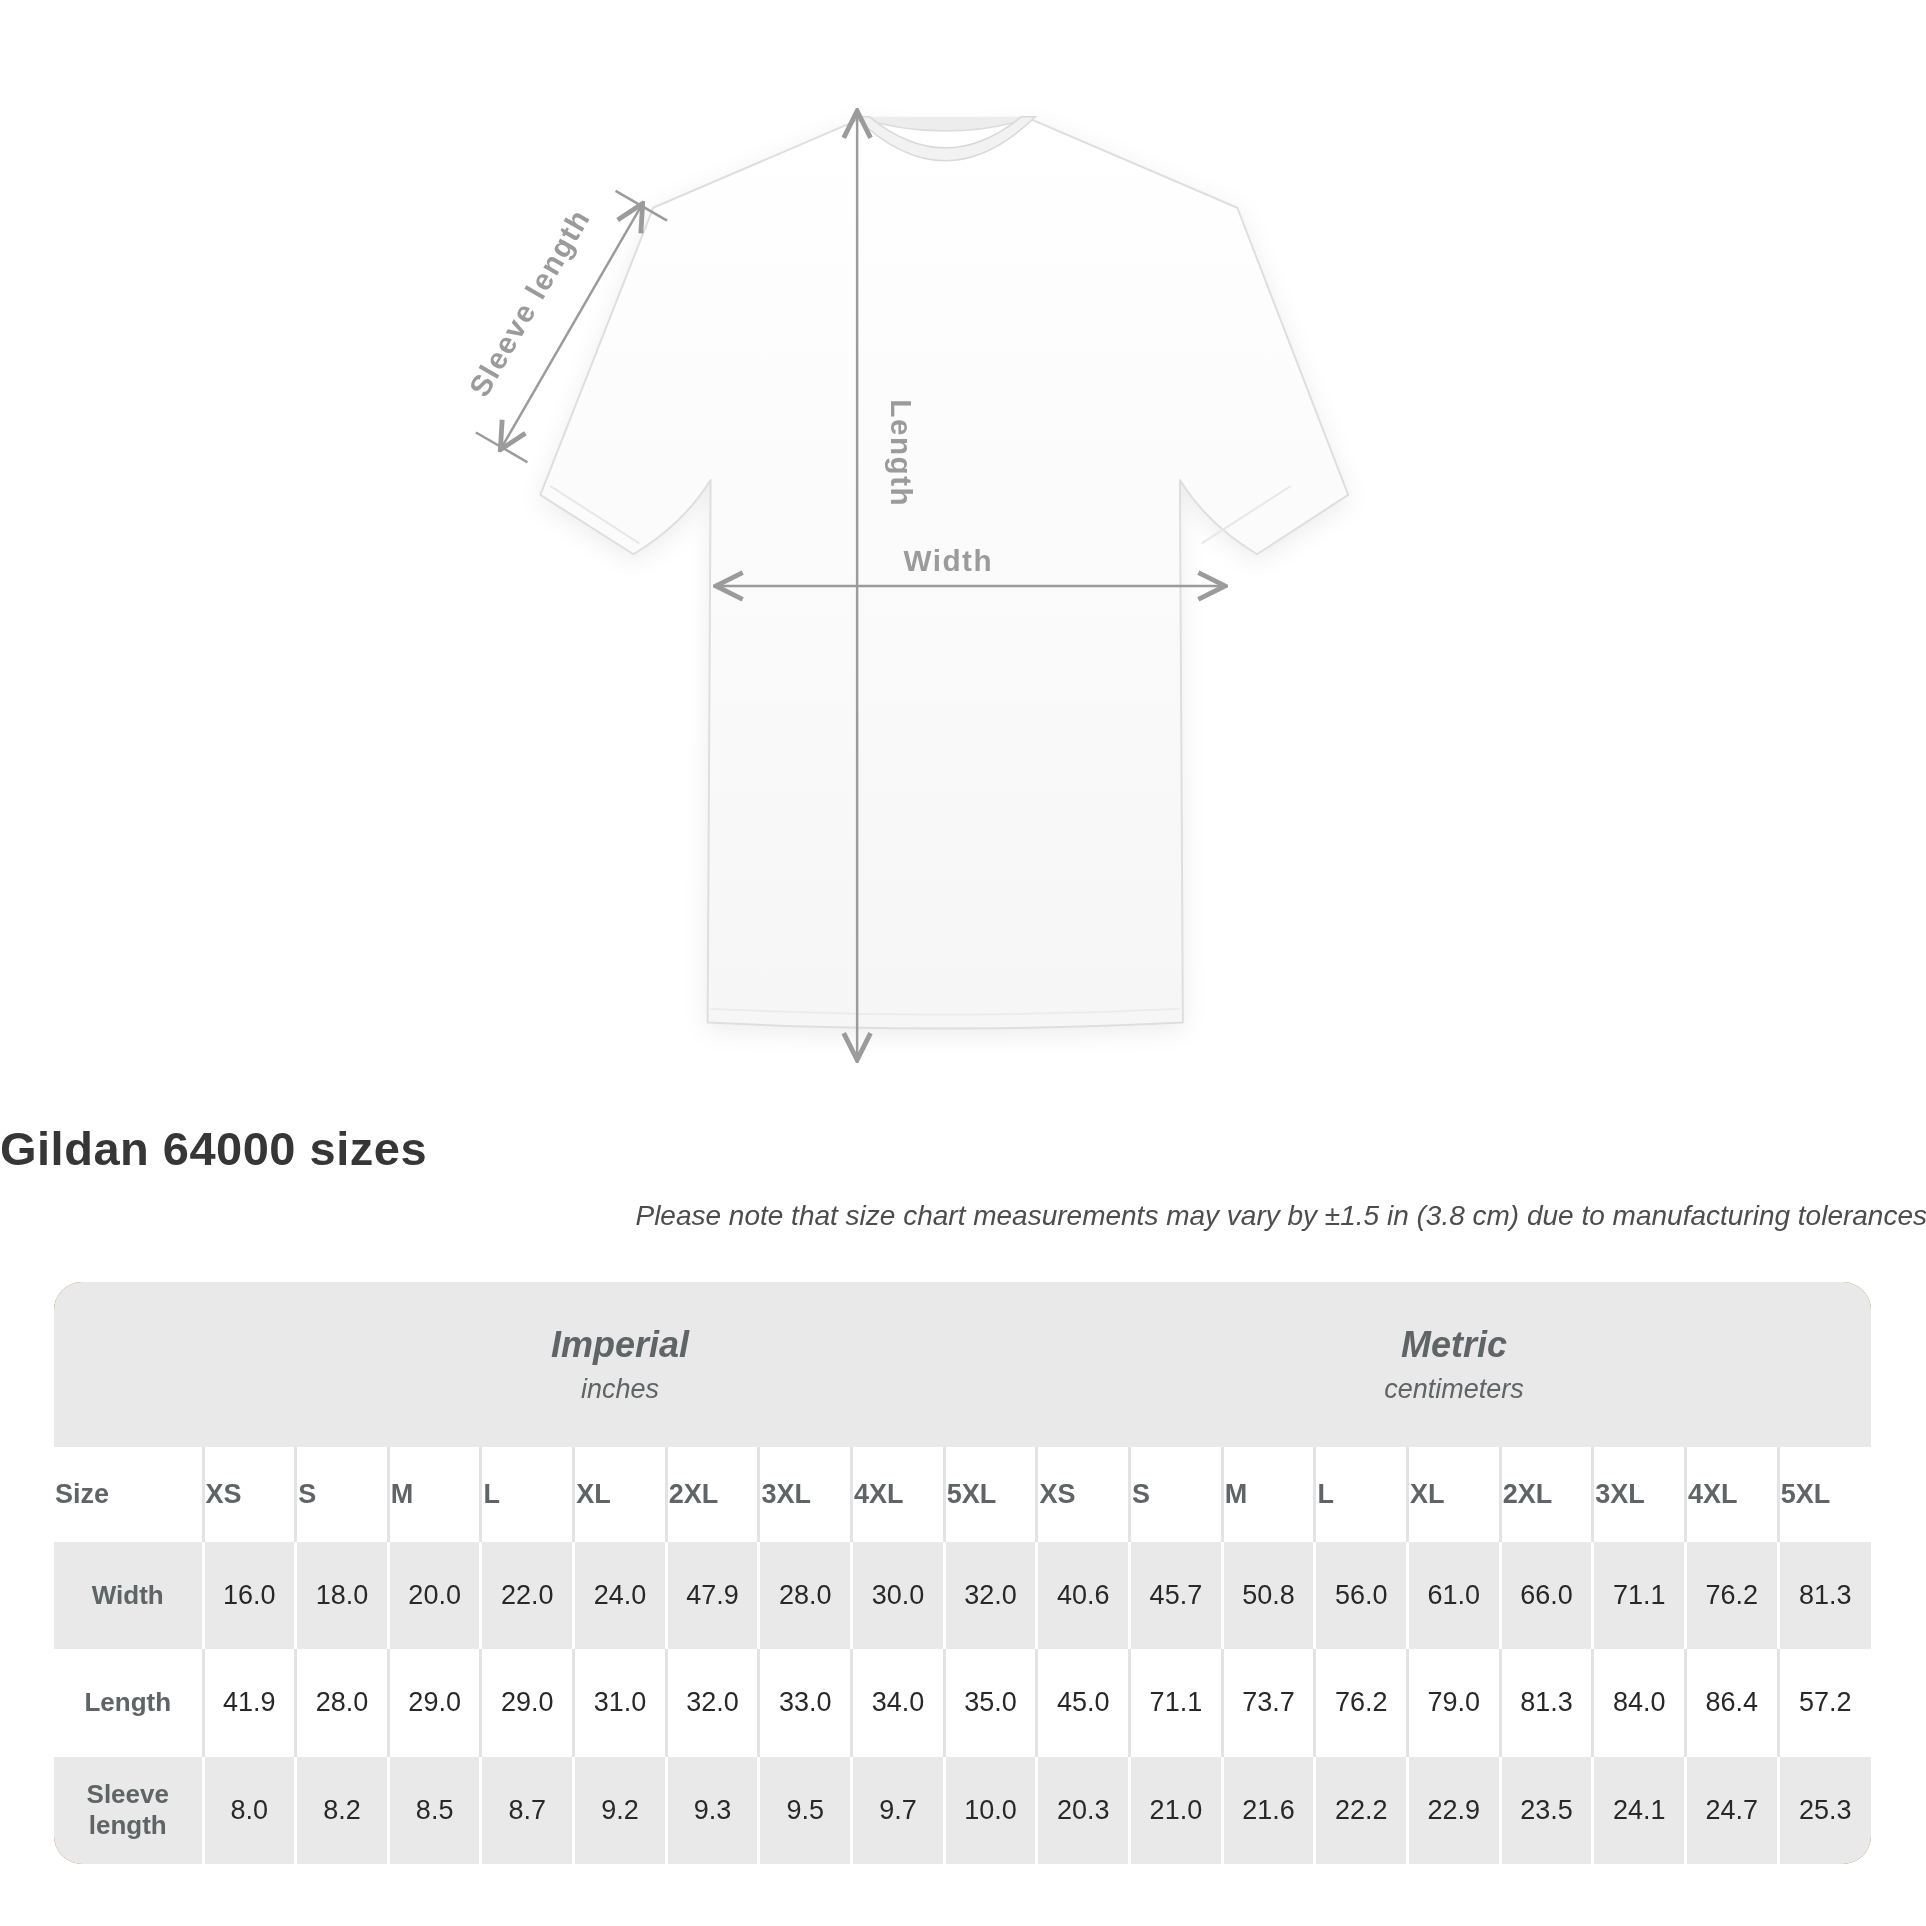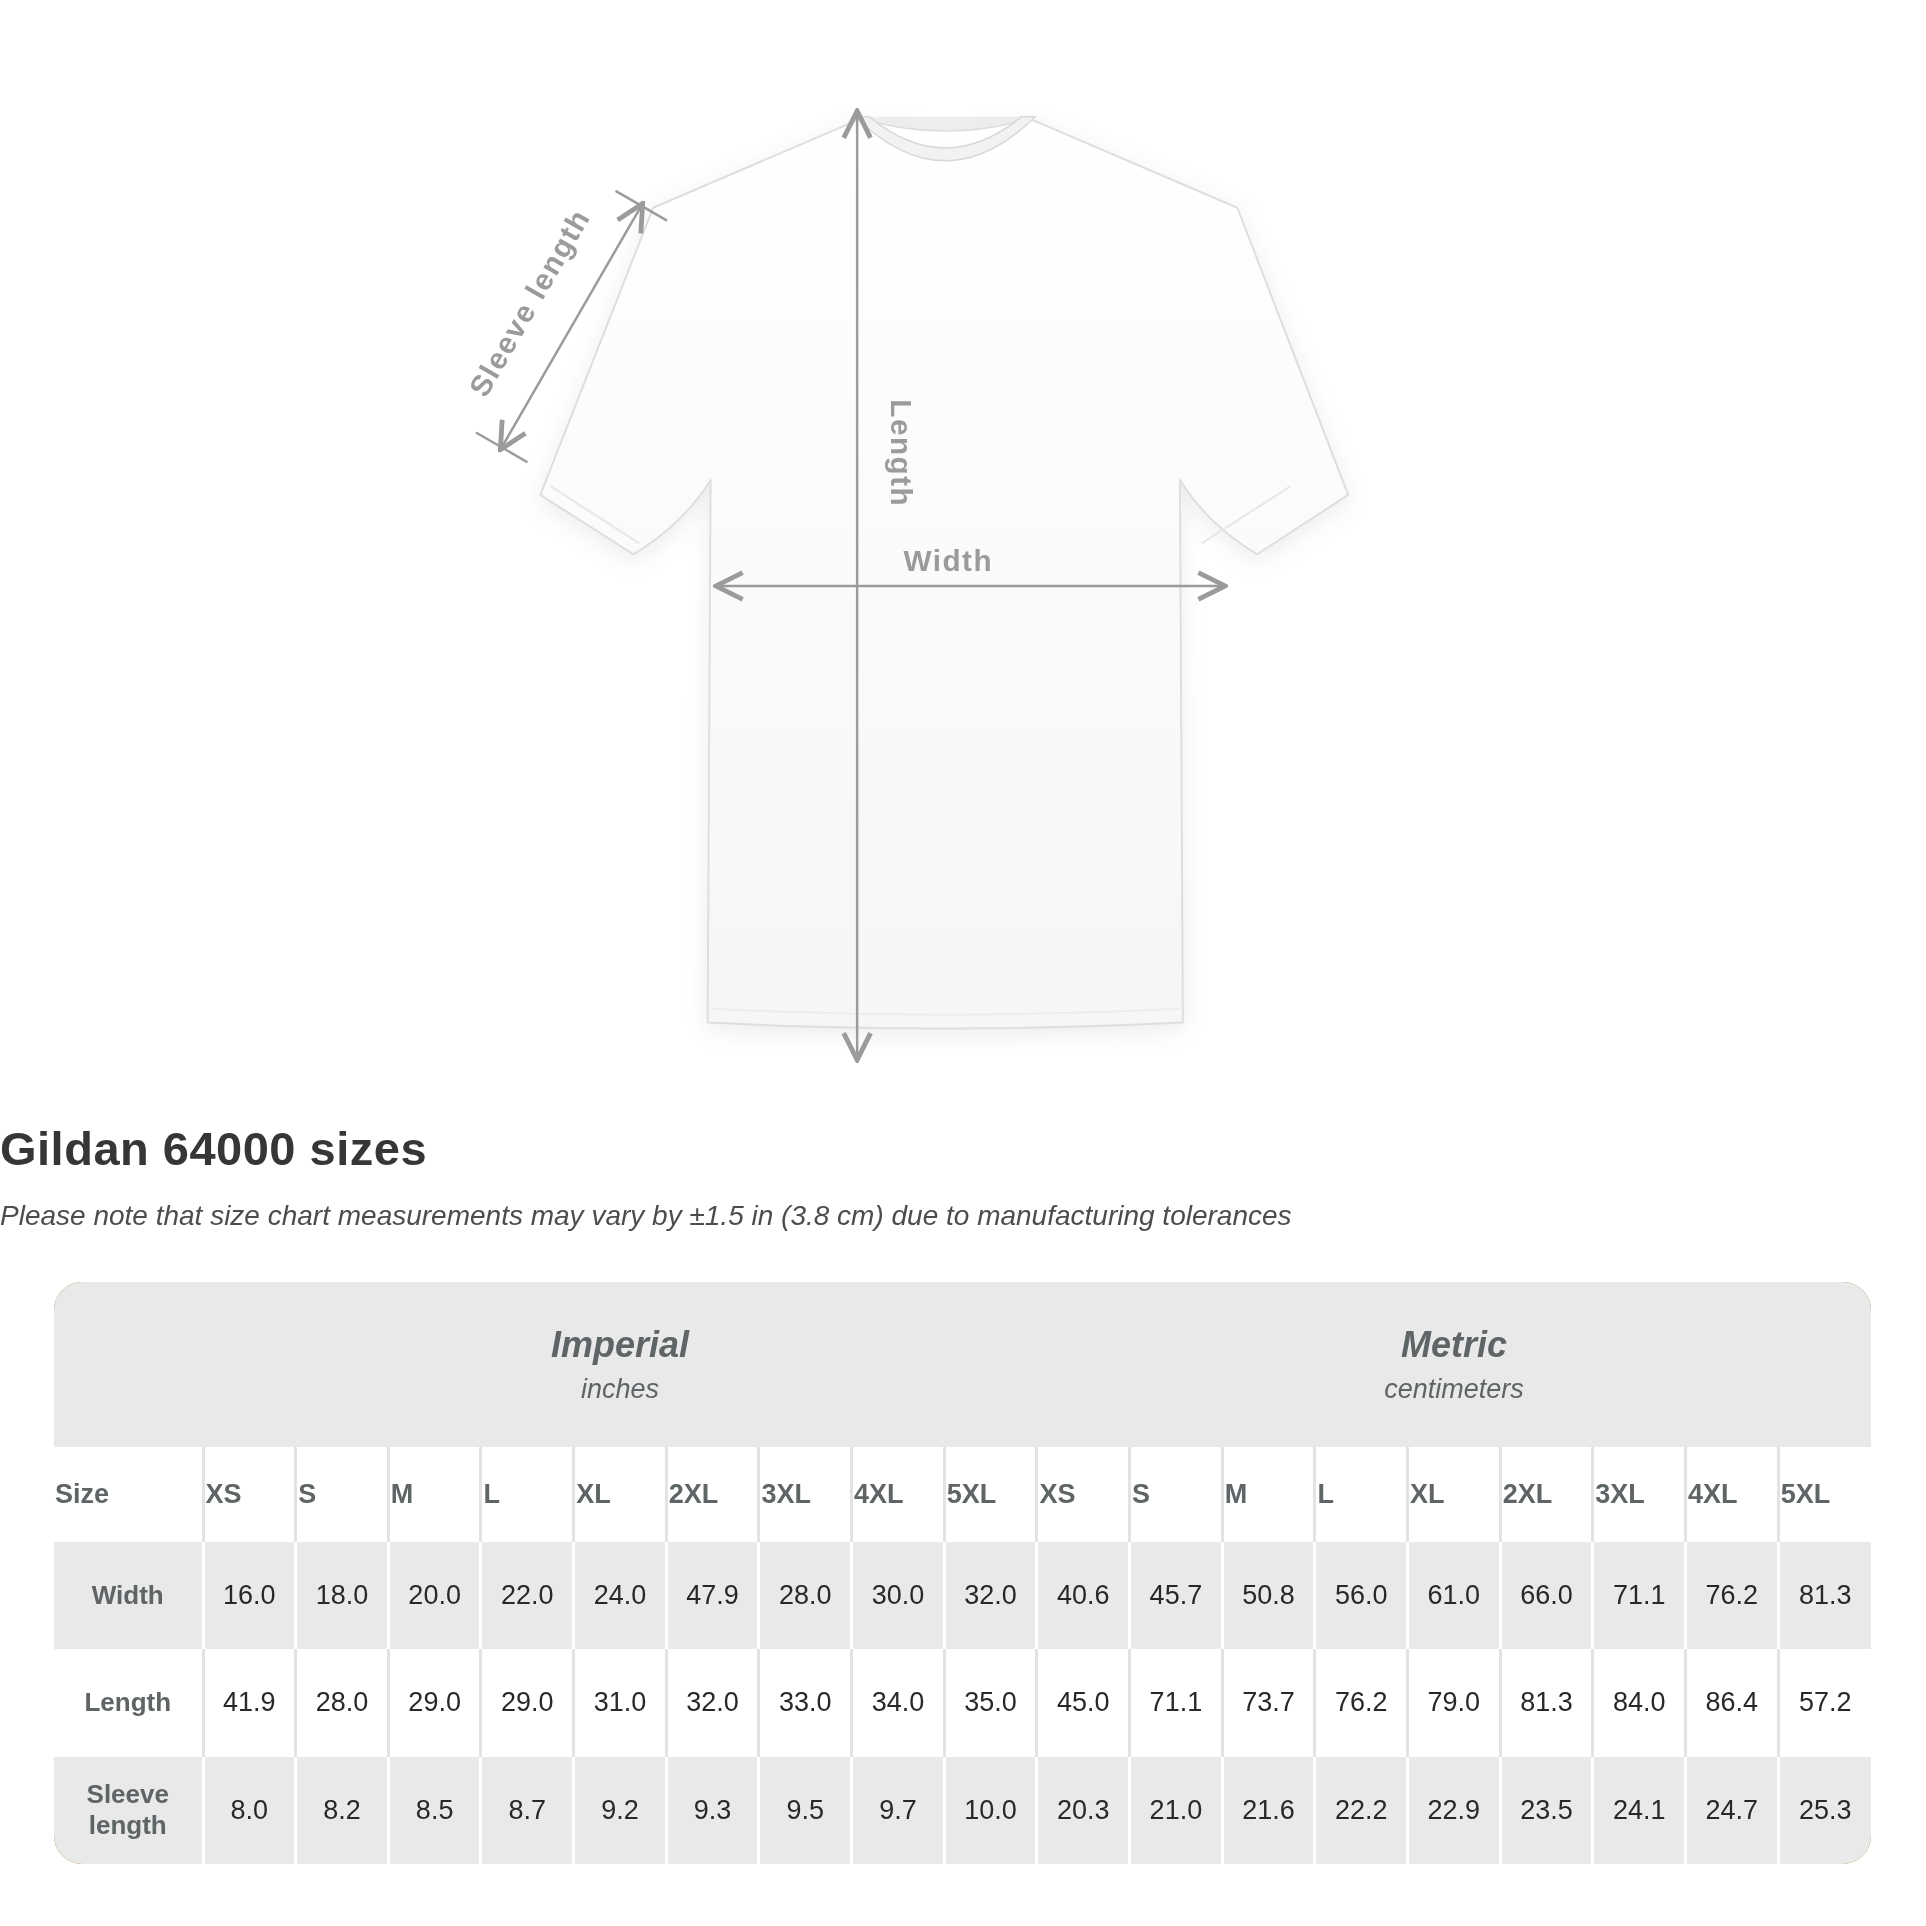--- a/index.html
+++ b/index.html
@@ -10,21 +10,21 @@
   
   .diagram{position:absolute;left:455px;top:84px;width:931px;height:995px;}
   .measure-line{stroke:#9b9b9b;stroke-width:2.5;fill:none;}
   .measure-label{font-family:"Liberation Sans",sans-serif;font-weight:bold;font-size:30px;fill:#9b9b9b;letter-spacing:1.5px;}
   
   .title{
     position:absolute;left:0;top:1121px;width:100%;text-align:left;
     font-size:47px;font-weight:bold;color:#363636;letter-spacing:0.5px;
   }
   .subtitle{
-    position:absolute;left:0;top:1200px;width:100%;text-align:left;
+    position:absolute;left:0;top:1200px;width:100%;text-align:right;
     font-size:28px;font-style:italic;color:#4d4d4d;
   }
   
   .tablewrap{
     position:absolute;left:54px;top:1282px;width:1817px;height:582px;
     background:#a16207;border-radius:28px;overflow:hidden;
   }
   table.sizes{width:100%;height:100%;border-collapse:collapse;table-layout:fixed;}
   table.sizes col.labelcol{width:149px;}
   tr.unit-row{height:165px;}

